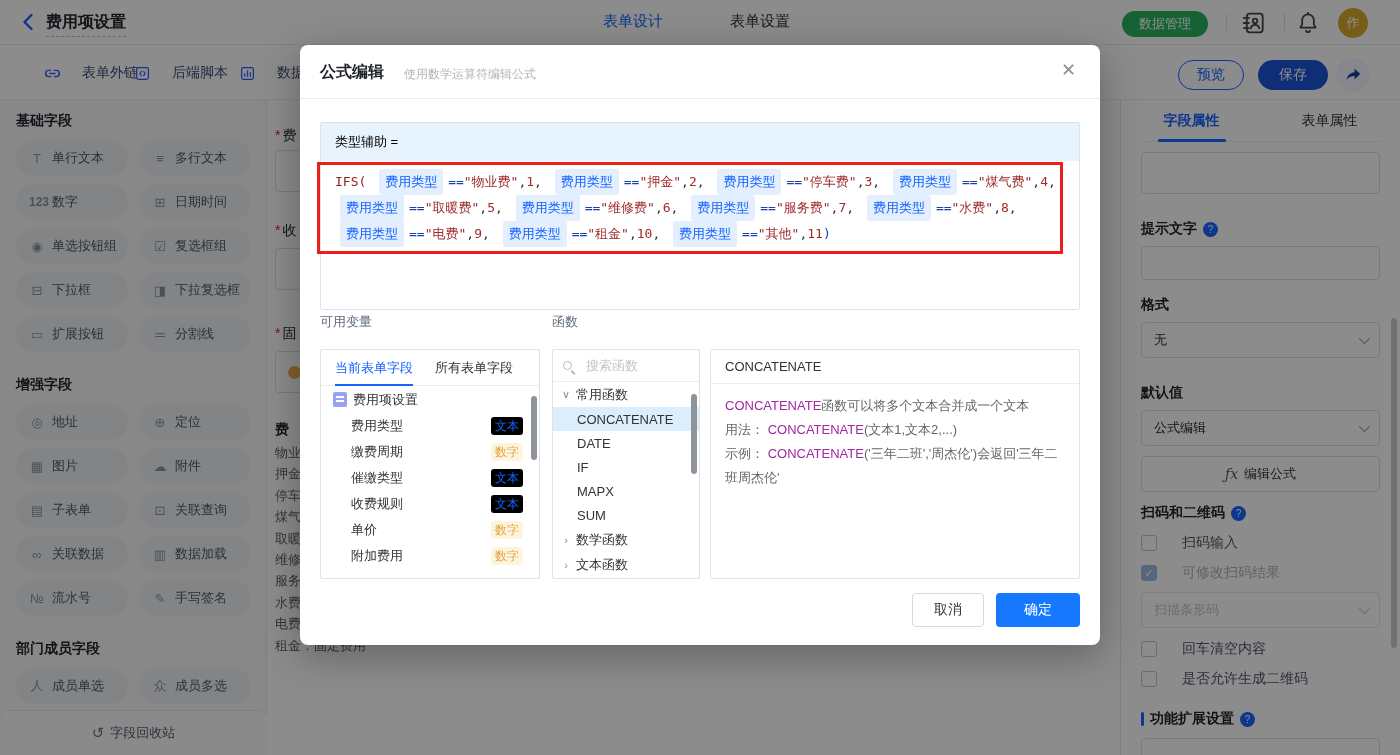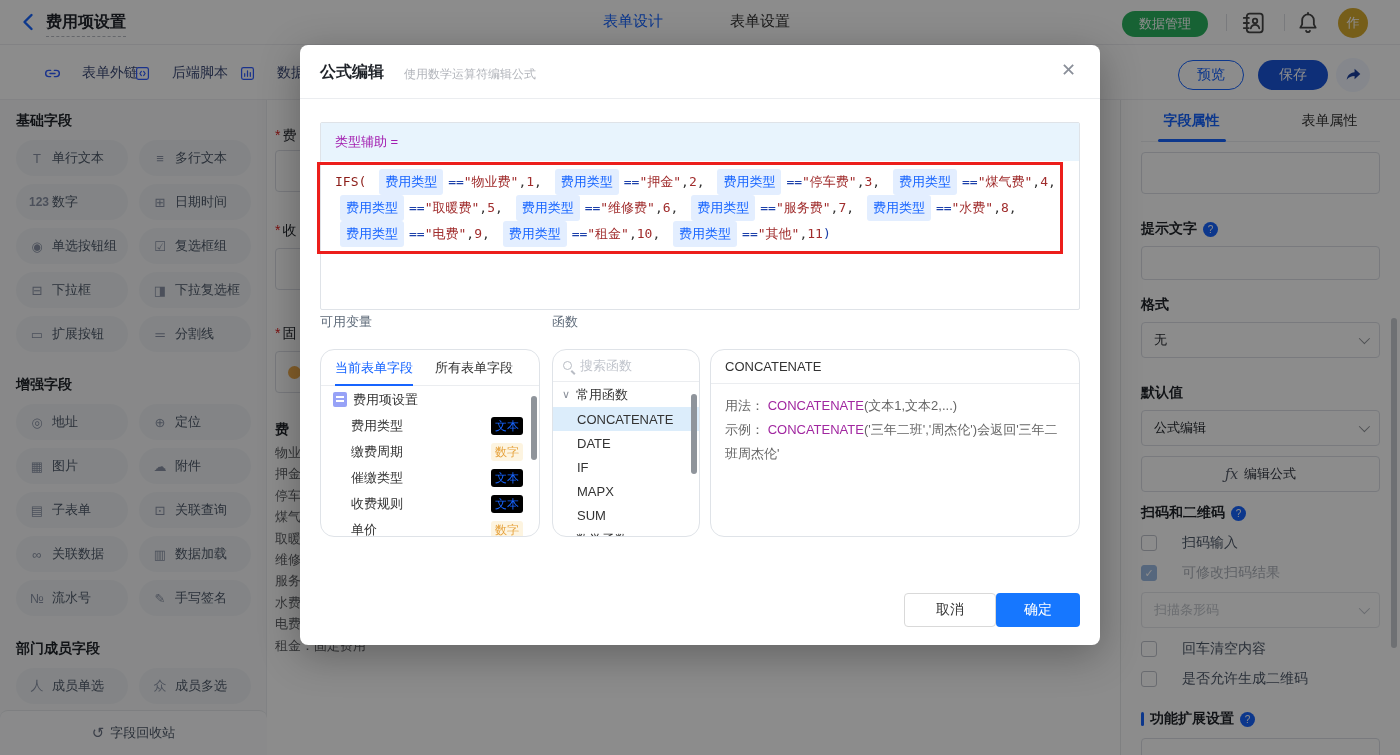--- a/index.html
+++ b/index.html
@@ -69,64 +69,64 @@
 
   
   .overlay { position:absolute; inset:0; background:rgba(0,0,0,0.45); z-index:40; }
   .modal { position:absolute; left:300px; top:45px; width:800px; height:600px; background:#fff; border-radius:8px; box-shadow:0 10px 40px rgba(0,0,0,.3); z-index:50; }
   .md-head { position:absolute; left:0; top:0; width:100%; height:54px; border-bottom:1px solid #ebedf0; }
   .md-title { position:absolute; left:20px; top:17px; font-size:16px; font-weight:bold; color:#1f2329; }
   .md-sub { position:absolute; left:104px; top:21px; font-size:12px; color:#b2b5bb; }
   .md-close { position:absolute; right:24px; top:16px; font-size:18px; color:#8a8f99; cursor:pointer; line-height:1; }
 
   .f-wrap { position:absolute; left:20px; top:77px; width:760px; height:188px; border:1px solid #dfe3e8; border-radius:2px; }
-  .f-band { height:38px; background:#e8f4fd; display:flex; align-items:center; padding-left:14px; font-size:13px; color:#a21caf; }
+  .f-band { height:38px; background:#e8f4fd; display:flex; align-items:center; padding-left:14px; font-size:13px; color:#000000; }
   .f-body { padding:8px 14px; font-family:"DejaVu Sans Mono",monospace; font-size:13px; line-height:26px; color:#333; }
   .tk-kw { color:var(--f-kw); }
   .tk-chip { display:inline-block; background:var(--f-chipbg); color:var(--f-chip); border-radius:3px; padding:0 6px; margin:0 5px; font-family:"Liberation Sans",sans-serif; font-size:13px; }
   .tk-op { color:var(--f-op); }
   .tk-str { color:var(--f-str); }
   .tk-num { color:var(--f-str); }
   .tk-p { color:#333; }
   .red-anno { position:absolute; left:17px; top:117px; width:746px; height:92px; border:3px solid var(--anno); pointer-events:none; }
 
   .pane-label { position:absolute; top:268px; font-size:13px; color:#5f6b7a; }
-  .pane { position:absolute; top:304px; height:188px; border:1px solid #dfe3e8; border-radius:14px; background:#fff; overflow:hidden; }
+  .pane { position:absolute; top:304px; height:230px; border:1px solid #dfe3e8; border-radius:2px; background:#fff; overflow:hidden; }
   .p-vars { left:20px; width:220px; }
   .p-fns { left:252px; width:148px; }
   .p-doc { left:410px; width:370px; }
 
   .v-tabs { height:36px; border-bottom:1px solid #ebedf0; display:flex; align-items:center; padding:0 14px; gap:22px; }
   .v-tab { font-size:13px; color:#333; height:36px; display:flex; align-items:center; position:relative; cursor:pointer; white-space:nowrap; }
   .v-tab.active { color:var(--accent); }
   .v-tab.active::after { content:""; position:absolute; left:0; right:0; bottom:0; height:2px; background:var(--accent); }
   .v-root { display:flex; align-items:center; gap:6px; height:27px; padding-left:12px; font-size:13px; color:#333; }
   .v-root .fic { width:14px; height:15px; background:#97a2f7; border-radius:2px; position:relative; flex:none; }
   .v-root .fic::before { content:""; position:absolute; left:3px; top:4px; width:8px; height:1.5px; background:#fff; box-shadow:0 4px 0 #fff; }
   .v-row { display:flex; align-items:center; justify-content:space-between; height:26px; padding:0 16px 0 30px; font-size:13px; color:#333; cursor:pointer; }
   .badge { width:32px; height:18px; border-radius:3px; font-size:12px; display:flex; align-items:center; justify-content:center; flex:none; }
   .badge.t { color:var(--accent); background:#000000; }
   .badge.n { color:#e6a23c; background:#fdf4e0; }
   .v-scroll { position:absolute; right:2px; width:6px; border-radius:3px; background:#8f949b; }
 
-  .fn-search { height:32px; border-bottom:1px solid #ebedf0; display:flex; align-items:center; padding:0 10px; gap:8px; }
+  .fn-search { height:32px; border-bottom:1px solid #ebedf0; display:flex; align-items:center; padding:0 10px; gap:14px; }
   .mag { width:9px; height:9px; border:1.5px solid #b8bcc4; border-radius:50%; position:relative; flex:none; }
   .mag::after { content:""; position:absolute; left:8px; top:8px; width:5px; height:1.5px; background:#b8bcc4; transform:rotate(45deg); transform-origin:0 0; }
   .fn-ph { font-size:13px; color:#c0c4cc; }
   .fn-group { display:flex; align-items:center; gap:5px; height:25px; padding-left:8px; font-size:13px; color:#333; cursor:pointer; }
   .fn-caret { color:#8a8f99; font-size:11px; width:10px; text-align:center; }
   .fn-item { height:24px; display:flex; align-items:center; padding-left:24px; font-size:13px; color:#333; cursor:pointer; }
   .fn-item.sel { background:#dcedfb; }
 
   .doc-head { height:34px; border-bottom:1px solid #ebedf0; display:flex; align-items:center; padding-left:14px; font-size:13px; color:#333; }
   .doc-body { padding:10px 14px; font-size:13px; line-height:24px; color:#666; }
   .doc-body .fn { color:var(--purple); }
 
   .md-btn { position:absolute; top:548px; height:34px; border-radius:4px; font-size:14px; display:flex; align-items:center; justify-content:center; cursor:pointer; }
-  .btn-cancel { right:104px; width:92px; background:#fff; border:1px solid #d9d9d9; color:#333; }
+  .btn-cancel { right:116px; width:72px; background:#fff; border:1px solid #d9d9d9; color:#333; }
   .btn-ok { right:20px; width:84px; background:#1677ff; border:none; color:#fff; }
 
   svg { display:block; }
 </style>
 </head>
 <body>
 
 <div id="app">
 
   <header class="topbar">
@@ -466,20 +466,21 @@
             <span class="fn-caret">›</span>
             <span>文本函数</span>
           </div>
         </div>
       <span class="v-scroll" style="top:44px; height:80px;"></span>
     </div>
 
     <div class="pane p-doc">
       <div class="doc-head">CONCATENATE</div>
       <div class="doc-body" id="doc-body">
+          <div><span class="fn">CONCATENATE</span><span>函数可以将多个文本合并成一个文本</span></div>
           <div><span>用法： </span><span class="fn">CONCATENATE</span><span>(文本1,文本2,...)</span></div>
           <div><span>示例： </span><span class="fn">CONCATENATE</span><span>('三年二班','周杰伦')会返回'三年二班周杰伦'</span></div>
         </div>
     </div>
 
     <span class="md-btn btn-cancel">取消</span>
     <span class="md-btn btn-ok">确定</span>
   </div>
 
 </div>

